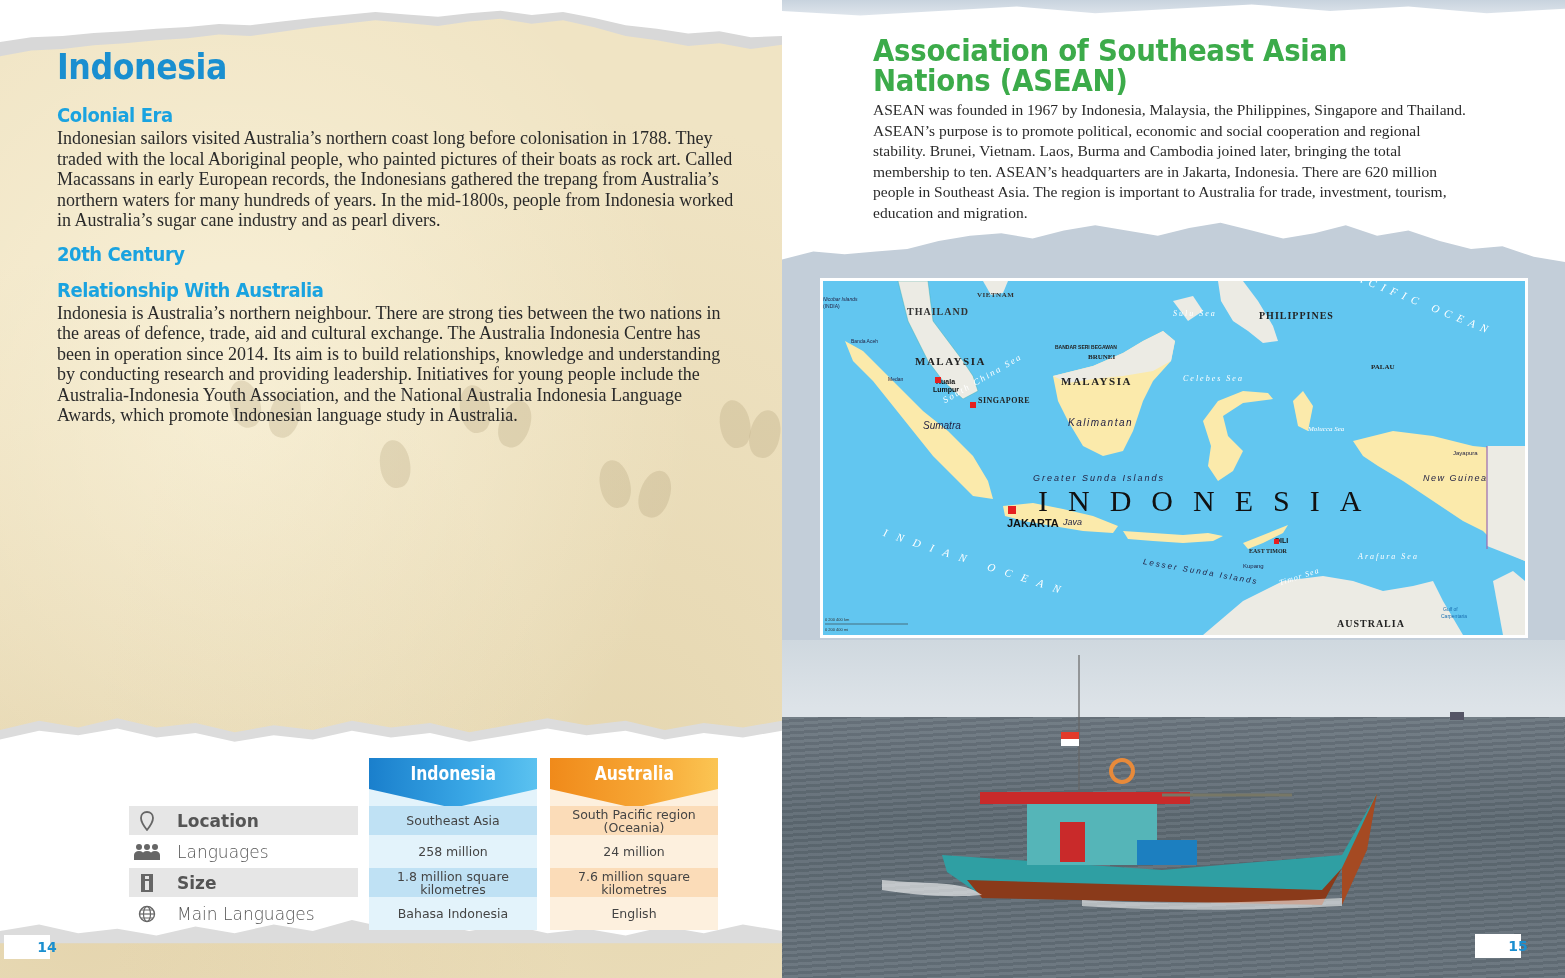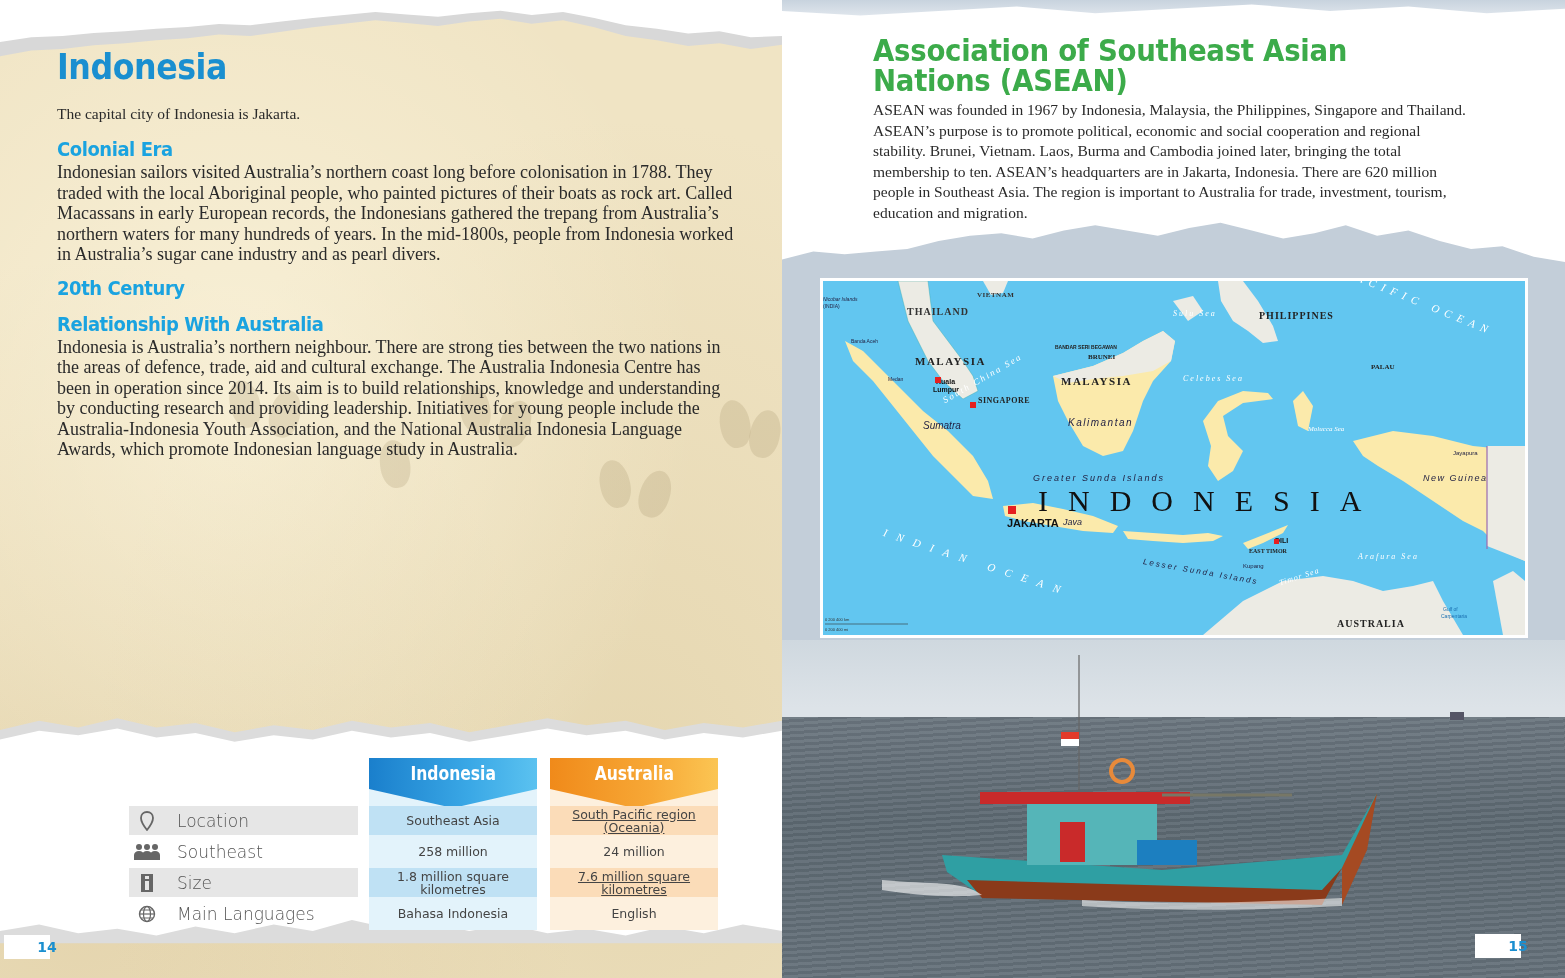--- a/index.html
+++ b/index.html
@@ -74,31 +74,31 @@
   .col-bg { position: absolute; top: 30px; width: 168px; height: 142px; }
   .col-bg.indo { left: 240px; background: #e3f3fb; }
   .col-bg.aus  { left: 421px; background: #fdf0de; }
 
   .row { position: absolute; left: 0; height: 30px; }
   .row-label {
     position: absolute; left: 0; top: 0; width: 229px; height: 29px;
     display: flex; align-items: center;
     font-family: "DejaVu Sans", sans-serif; font-size: 17px; color: #555; font-weight: 300;
   }
-  .row-label.shaded { background: #e6e6e6; }
+  .row-label.shaded { background: #e6e6e6; font-weight: bold; }
   .row-label .ico { width: 36px; display: flex; justify-content: center; align-items: center; margin-right: 12px; }
   .cell {
     position: absolute; top: 0; width: 168px; height: 29px;
     display: flex; align-items: center; justify-content: center; text-align: center;
     font-family: "DejaVu Sans", sans-serif; font-size: 12.5px; color: #444; line-height: 13px;
   }
   .cell.indo { left: 240px; }
   .cell.aus { left: 421px; }
   .cell.indo.shaded { background: #bfe1f4; }
-  .cell.aus.shaded { background: #fbdcb8; text-decoration: underline; }
+  .cell.aus.shaded { background: #fbdcb8; }
 
   .page-num {
     position: absolute; width: 46px; height: 24px; background: #fff;
     font-family: "DejaVu Sans", sans-serif; font-weight: bold; font-size: 14px; color: #1a8fd0;
     display: flex; align-items: center; justify-content: center; padding-left: 40px;
   }
 
   
   .page-right { position: absolute; left: 782px; top: 0; width: 783px; height: 978px; background: #c3ced9; }
   .right-top-white {
@@ -151,21 +151,20 @@
     <div class="footprint" style="left:360px;top:20px;transform:rotate(20deg)"></div>
     <div class="footprint" style="left:240px;top:60px;transform:rotate(-8deg)"></div>
     <div class="footprint" style="left:460px;top:80px;transform:rotate(-12deg)"></div>
     <div class="footprint" style="left:500px;top:90px;transform:rotate(18deg)"></div>
     <div class="footprint" style="left:580px;top:20px;transform:rotate(-10deg)"></div>
     <div class="footprint" style="left:610px;top:30px;transform:rotate(12deg)"></div>
   </div>
 
   <div class="left-content">
     <h1 class="main-title">Indonesia</h1>
-    <p class="intro">The capital city of Indonesia is Jakarta.</p>
 
     <div class="section" style="margin-top:12px">
       <h2 class="section-heading">Colonial Era</h2>
       <p class="section-body">Indonesian sailors visited Australia’s northern coast long before colonisation in 1788. They traded with the local Aboriginal people, who painted pictures of their boats as rock art. Called Macassans in early European records, the Indonesians gathered the trepang from Australia’s northern waters for many hundreds of years. In the mid-1800s, people from Indonesia worked in Australia’s sugar cane industry and as pearl divers.</p>
     </div>
     <div class="section" style="margin-top:10px">
       <h2 class="section-heading">20th Century</h2>
     </div>
     <div class="section" style="margin-top:10px">
       <h2 class="section-heading">Relationship With Australia</h2>
@@ -204,21 +203,21 @@
         <span class="ico">
           <svg width="28" height="18" viewBox="0 0 28 18">
             <circle cx="6" cy="4" r="3" fill="#666"></circle>
               <circle cx="14" cy="4" r="3" fill="#666"></circle>
               <circle cx="22" cy="4" r="3" fill="#666"></circle>
             <path d="M1 17v-5c0-2 2-4 5-4s5 2 5 4v5z" fill="#666"></path>
               <path d="M9 17v-5c0-2 2-4 5-4s5 2 5 4v5z" fill="#666"></path>
               <path d="M17 17v-5c0-2 2-4 5-4s5 2 5 4v5z" fill="#666"></path>
           </svg>
         </span>
-        <span>Southeast</span>
+        <span>Languages</span>
       </div>
       <div class="cell indo">258 million</div>
       <div class="cell aus">24 million</div>
     </div>
 
     <div class="row" style="top:110px">
       <div class="row-label shaded">
         <span class="ico">
           <svg width="14" height="20" viewBox="0 0 14 20">
               <rect x="1" y="1" width="12" height="18" fill="#666"></rect>

